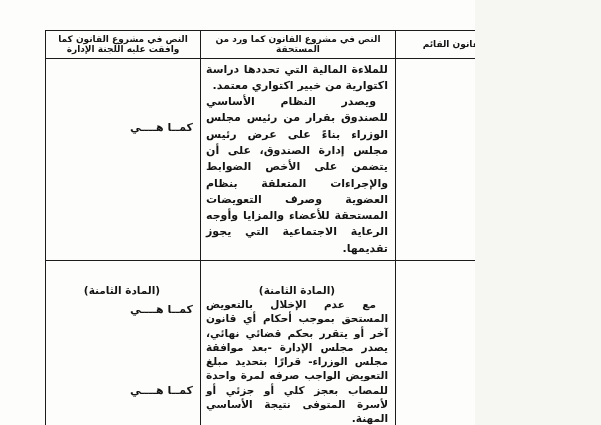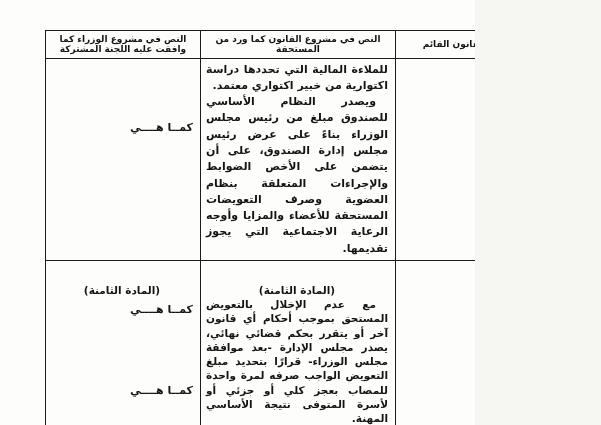--- a/index.html
+++ b/index.html
@@ -83,29 +83,29 @@
   <table class="doc-table">
     <colgroup>
       <col class="col-existing">
       <col class="col-gov">
       <col class="col-committee">
     </colgroup>
     <thead>
       <tr>
         <th>النص في القانون القائم</th>
         <th>النص في مشروع القانون كما ورد من المستحقة</th>
-        <th>النص في مشروع الوزراء كما وافقت عليه اللجنة المشتركة</th>
+        <th>النص في مشروع القانون كما وافقت عليه اللجنة الإدارة</th>
       </tr>
     </thead>
     <tbody>
       <tr class="row1">
         <td class="cell"></td>
         <td class="cell">
           <p>للملاءة المالية التي تحددها دراسة اكتوارية من خبير اكتواري معتمد.</p>
-          <p class="indent">ويصدر النظام الأساسي للصندوق مبلغ من رئيس مجلس الوزراء بناءً على عرض رئيس مجلس إدارة الصندوق، على أن يتضمن على الأخص الضوابط والإجراءات المتعلقة بنظام العضوية وصرف التعويضات المستحقة للأعضاء والمزايا وأوجه الرعاية الاجتماعية التي يجوز تقديمها.</p>
+          <p class="indent">ويصدر النظام الأساسي للصندوق بقرار من رئيس مجلس الوزراء بناءً على عرض رئيس مجلس إدارة الصندوق، على أن يتضمن على الأخص الضوابط والإجراءات المتعلقة بنظام العضوية وصرف التعويضات المستحقة للأعضاء والمزايا وأوجه الرعاية الاجتماعية التي يجوز تقديمها.</p>
         </td>
         <td class="cell committee-cell">
           <div class="kama">كمــا هــــي</div>
         </td>
       </tr>
       <tr class="row2">
         <td class="cell"></td>
         <td class="cell">
           <p class="article-heading">(المادة الثامنة)</p>
           <p class="indent">مع عدم الإخلال بالتعويض المستحق بموجب أحكام أي قانون آخر أو يتقرر بحكم قضائي نهائي، يصدر مجلس الإدارة -بعد موافقة مجلس الوزراء- قرارًا بتحديد مبلغ التعويض الواجب صرفه لمرة واحدة للمصاب بعجز كلي أو جزئي أو لأسرة المتوفى نتيجة الأساسي المهنة.</p>

